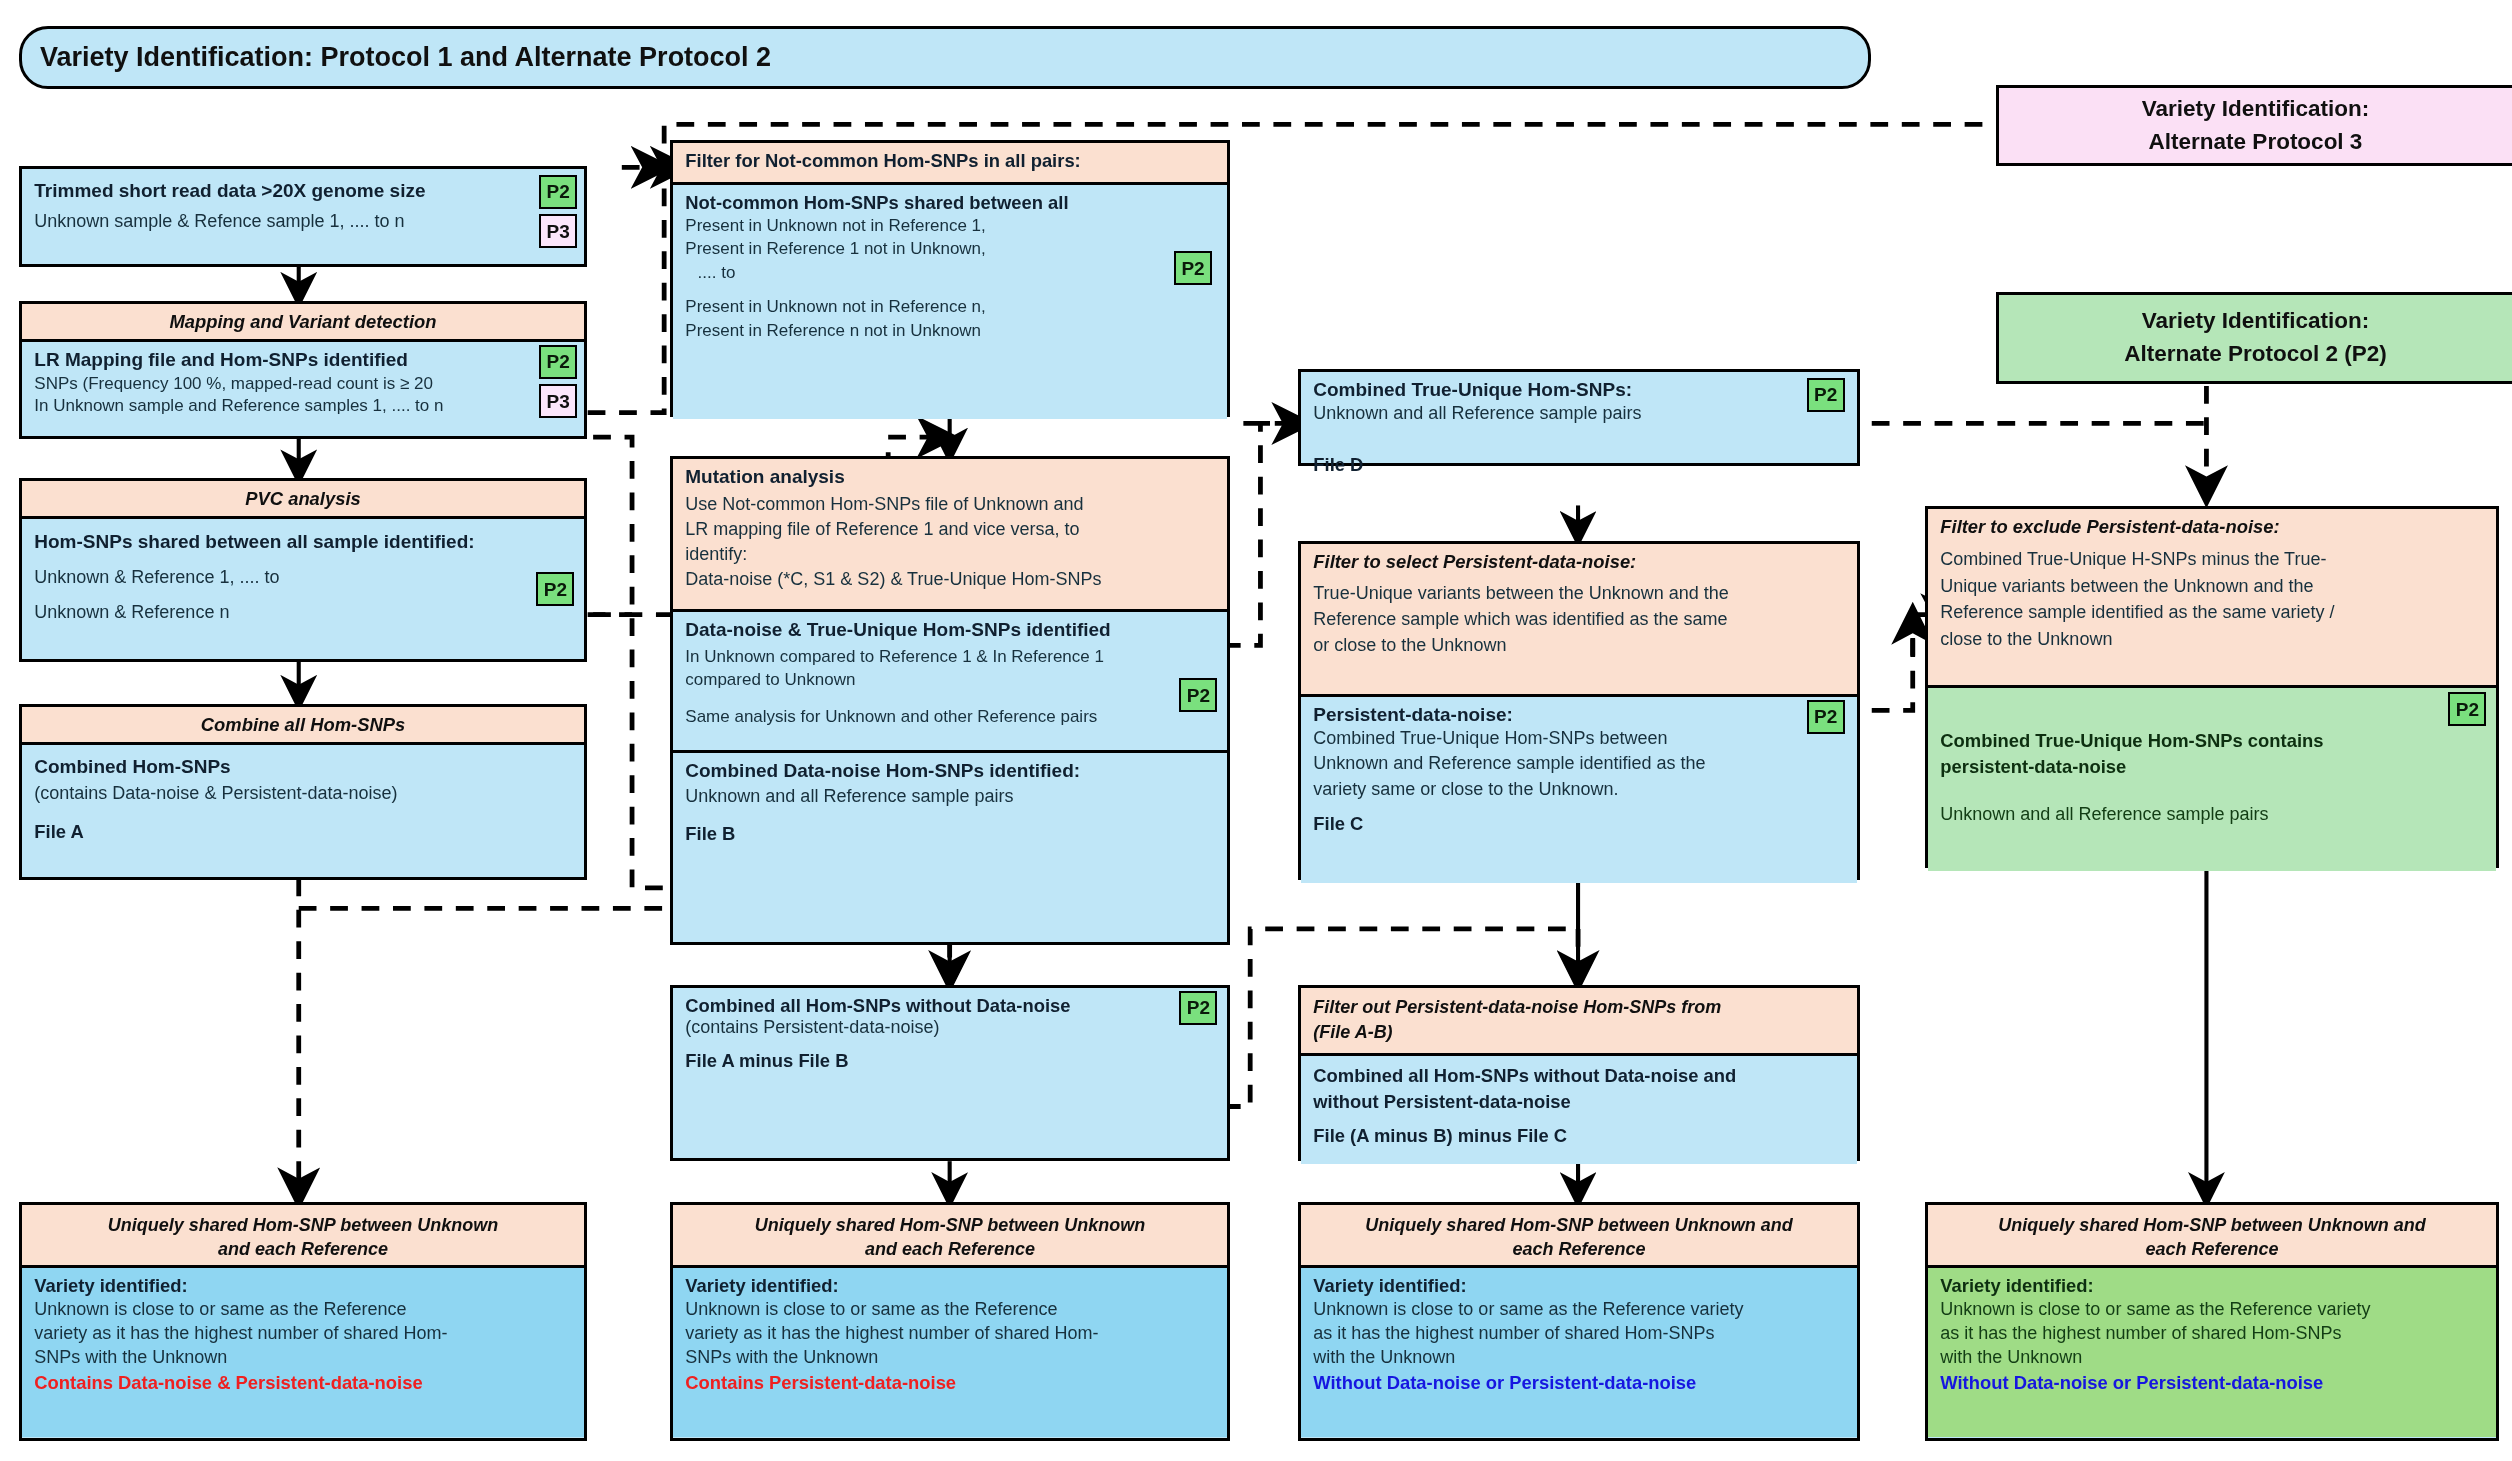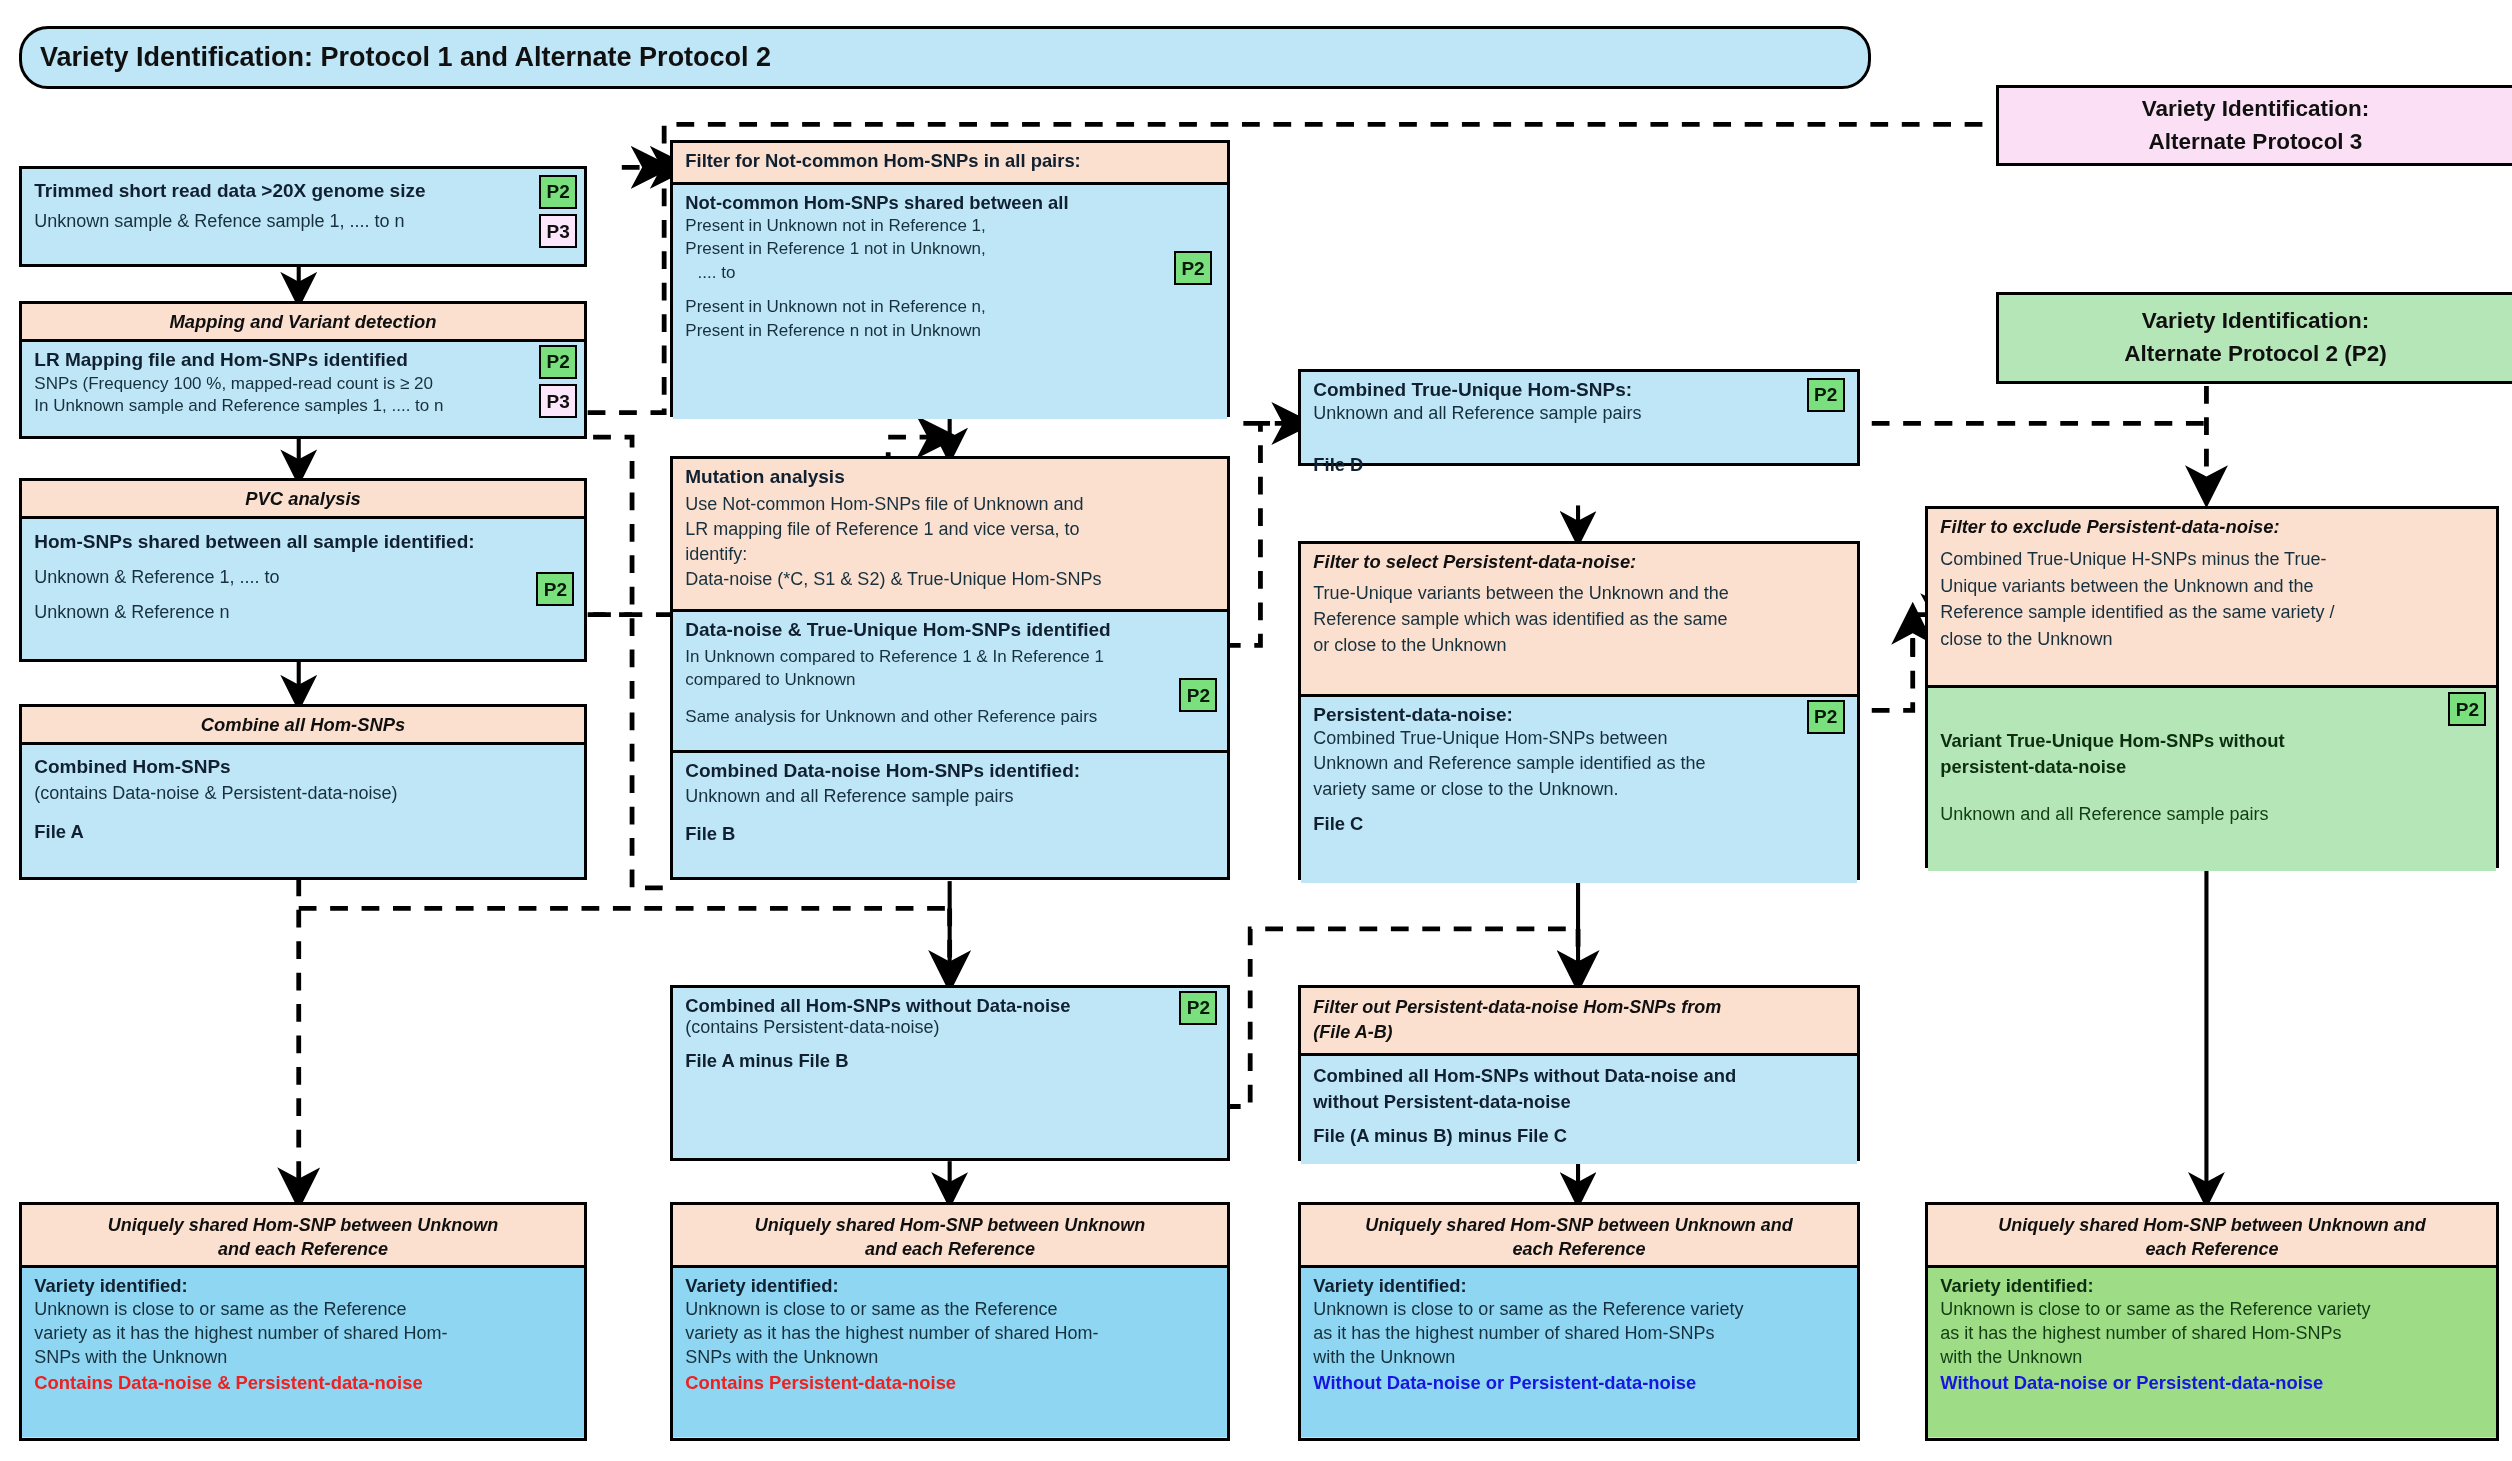--- a/index.html
+++ b/index.html
@@ -186,21 +186,21 @@
       <div class="t-bold" style="font-size:18.4px;">Not-common Hom-SNPs shared between all</div>
       <div class="t-norm" style="font-size:17px;line-height:1.38;">Present in Unknown not in Reference 1,</div>
       <div class="t-norm" style="font-size:17px;line-height:1.38;">Present in Reference 1 not in Unknown,</div>
       <div class="t-norm" style="font-size:17px;line-height:1.38;padding-left:12.3px;">.... to</div>
       <div class="t-norm" style="font-size:17px;line-height:1.38;padding-top:11px;">Present in Unknown not in Reference n,</div>
       <div class="t-norm" style="font-size:17px;line-height:1.38;">Present in Reference n not in Unknown</div>
       <div class="tag p2" style="right:15px;top:66px;width:38px;height:34px;font-size:19px;">P2</div>
     </div>
   </div>
 
-  <div class="box" style="left:670px;top:456px;width:560px;height:424px;">
+  <div class="box" style="left:670px;top:456px;width:560px;height:489px;">
     <div class="seg hdr divider" style="height:153px;">
       <div class="t-bold" style="font-size:19px;">Mutation analysis</div>
       <div class="t-norm" style="font-size:18px;line-height:1.4;padding-top:4.1px;">Use Not-common Hom-SNPs file of Unknown and</div>
       <div class="t-norm" style="font-size:18px;line-height:1.4;">LR mapping file of Reference 1 and vice versa, to</div>
       <div class="t-norm" style="font-size:18px;line-height:1.4;">identify:</div>
       <div class="t-norm" style="font-size:18px;line-height:1.4;">Data-noise (*C, S1 &amp; S2) &amp; True-Unique Hom-SNPs</div>
     </div>
     <div class="seg blue divider" style="height:141px;">
       <div class="t-bold" style="font-size:19px;">Data-noise &amp; True-Unique Hom-SNPs identified</div>
       <div class="t-norm" style="font-size:17px;line-height:1.38;padding-top:4.1px;">In Unknown compared to Reference 1 &amp; In Reference 1</div>
@@ -292,21 +292,21 @@
 
   <div class="box" style="left:1925px;top:506px;width:574px;height:362px;">
     <div class="seg hdr divider" style="height:179px;">
       <div class="t-ital" style="font-size:18.4px;">Filter to exclude Persistent-data-noise:</div>
       <div class="t-norm" style="font-size:18px;line-height:1.48;padding-top:8.2px;">Combined True-Unique H-SNPs minus the True-</div>
       <div class="t-norm" style="font-size:18px;line-height:1.48;">Unique variants between the Unknown and the</div>
       <div class="t-norm" style="font-size:18px;line-height:1.48;">Reference sample identified as the same variety /</div>
       <div class="t-norm" style="font-size:18px;line-height:1.48;">close to the Unknown</div>
     </div>
     <div class="seg green" style="height:183px;">
-      <div class="gbold" style="font-size:18.4px;line-height:1.4;padding-top:33px;">Variant True-Unique Hom-SNPs without</div>
+      <div class="gbold" style="font-size:18.4px;line-height:1.4;padding-top:33px;">Combined True-Unique Hom-SNPs contains</div>
       <div class="gbold" style="font-size:18.4px;line-height:1.4;">persistent-data-noise</div>
       <div class="gtext" style="font-size:18px;padding-top:24.6px;">Unknown and all Reference sample pairs</div>
       <div class="tag p2" style="right:9.6px;top:4.1px;width:38px;height:34px;font-size:19px;">P2</div>
     </div>
   </div>
 
   <div class="box" style="left:1925px;top:1202px;width:574px;height:239px;">
     <div class="seg hdr divider ctr" style="height:63px;padding-top:8.2px;">
       <div class="t-ital" style="font-size:18px;line-height:1.35;">Uniquely shared Hom-SNP between Unknown and</div>
       <div class="t-ital" style="font-size:18px;line-height:1.35;">each Reference</div>

